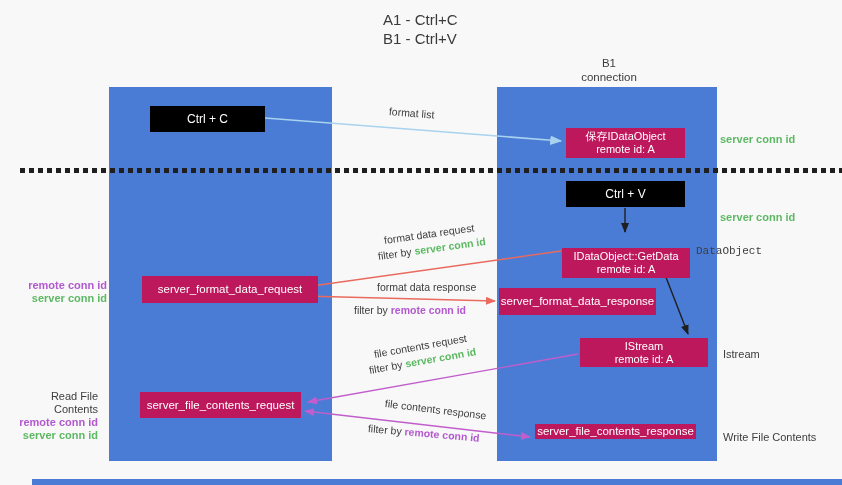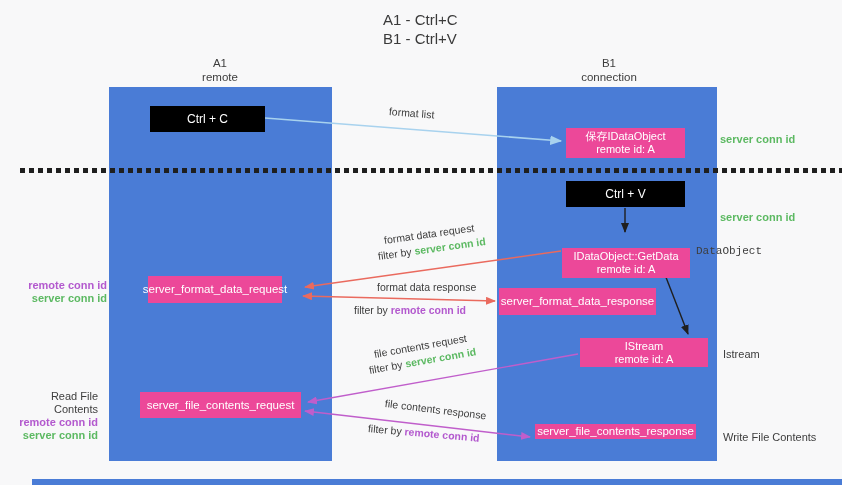--- a/index.html
+++ b/index.html
@@ -9,21 +9,21 @@
   #col-a1{left:97px;width:223px;}
   #col-b1{left:485px;width:220px;}
   .lifeline-head{position:absolute;top:56px;width:120px;text-align:center;
                  font-size:11.5px;line-height:14px;color:#3d3d3d;}
   #head-a1{left:148px;}
   #head-b1{left:537px;}
   .title{position:absolute;left:371px;top:10px;font-size:15px;line-height:19px;color:#3a3a3a;}
   .box{position:absolute;display:flex;flex-direction:column;align-items:center;justify-content:center;
        color:#fff;text-align:center;z-index:3;}
   .green-box{background:#000000;font-size:12px;}
-  .orange-box{background:#ec4899;font-size:11px;line-height:13px;}
+  .orange-box{background:#be185d;font-size:11px;line-height:13px;}
   .orange-box.single{font-size:11.5px;}
   #svg-arrows{position:absolute;left:0;top:0;z-index:2;pointer-events:none;}
   .dotted-line{position:absolute;left:8px;top:168px;width:827px;height:5px;z-index:2;
                background:repeating-linear-gradient(90deg,#1f1f1f 0 5px,transparent 5px 9px);}
   .alabel{position:absolute;font-size:10.5px;color:#3d3d3d;white-space:nowrap;
           transform-origin:left center;z-index:3;}
   .kw-green{color:#5cb962;font-weight:bold;}
   .kw-purple{color:#b359ce;font-weight:bold;}
   .side-label{position:absolute;font-size:11px;white-space:nowrap;z-index:3;}
   .side-green{color:#5cb962;font-weight:bold;}
@@ -35,24 +35,20 @@
 </head>
 <body>
 
 <div id="stage">
 
   <div class="title">
     <div>A1 - Ctrl+C</div>
     <div>B1 - Ctrl+V</div>
   </div>
 
-  <div class="lifeline-head" id="head-a1">
-    <div>A1</div>
-    <div>remote</div>
-  </div>
   <div class="lifeline-head" id="head-b1">
     <div>B1</div>
     <div>connection</div>
   </div>
 
   <div class="col" id="col-a1"></div>
   <div class="col" id="col-b1"></div>
 
   <div class="dotted-line"></div>
 
@@ -97,21 +93,21 @@
 
   <div class="box green-box" style="left:554px;top:181px;width:119px;height:26px;">
     <span>Ctrl + V</span>
   </div>
 
   <div class="box orange-box" style="left:550px;top:248px;width:128px;height:30px;">
     <div>IDataObject::GetData</div>
     <div>remote id: A</div>
   </div>
 
-  <div class="box orange-box single" style="left:136px;top:276px;width:134px;height:27px;">
+  <div class="box orange-box single" style="left:130px;top:276px;width:176px;height:27px;">
     <span>server_format_data_request</span>
   </div>
 
   <div class="box orange-box single" style="left:487px;top:288px;width:157px;height:27px;">
     <span>server_format_data_response</span>
   </div>
 
   <div class="box orange-box" style="left:568px;top:338px;width:128px;height:29px;">
     <div>IStream</div>
     <div>remote id: A</div>

